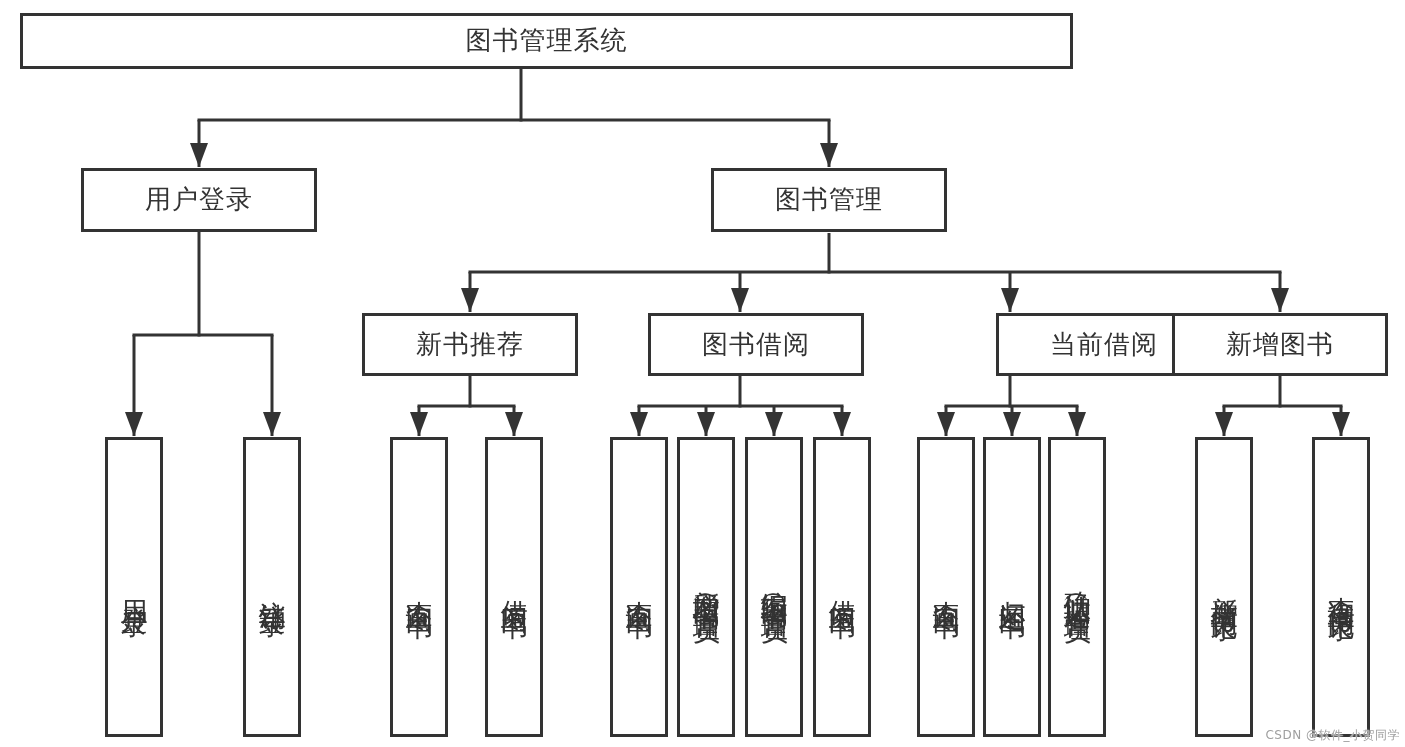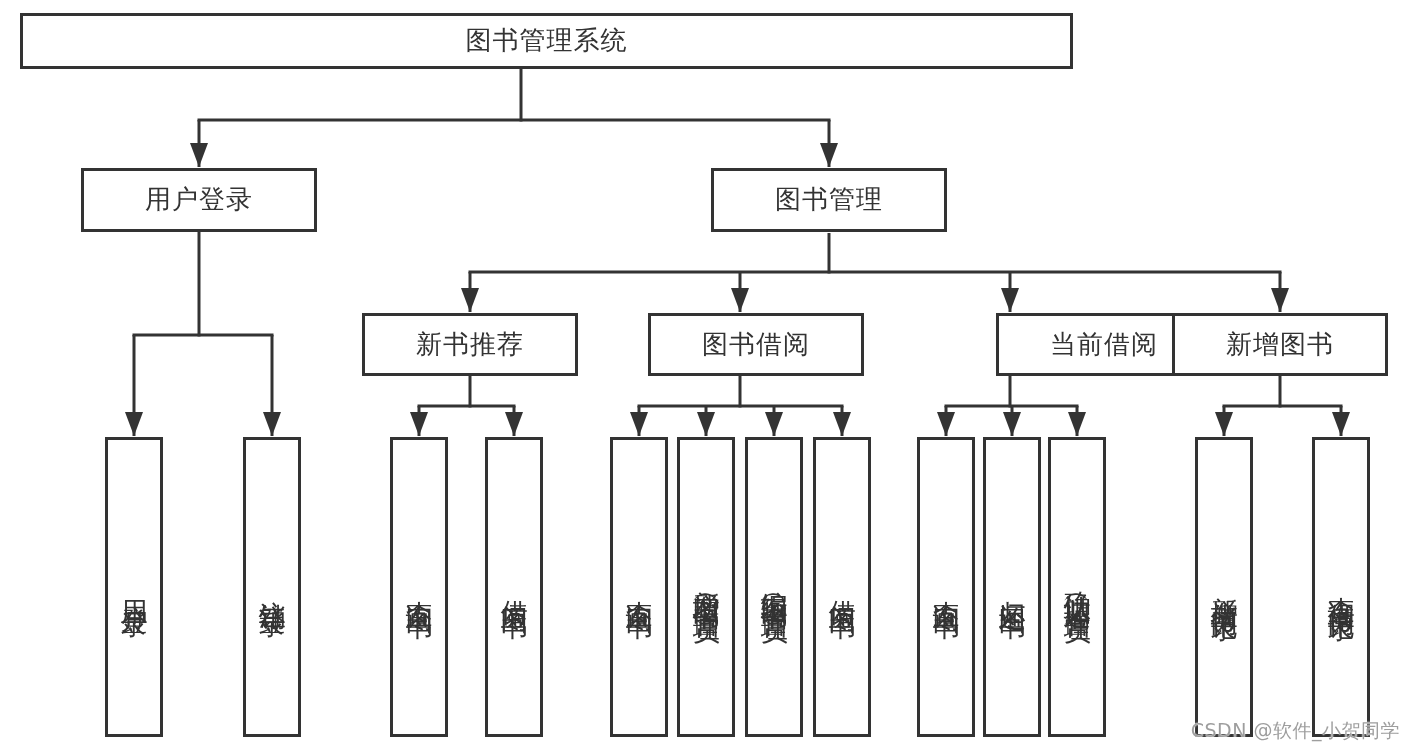--- a/index.html
+++ b/index.html
@@ -22,21 +22,21 @@
     writing-mode:vertical-rl; text-orientation:mixed;
     font-size:27px; letter-spacing:4px;
     width:58px; height:300px; top:437px;
     white-space:normal;
   }
   .lvl2 { top:168px; width:236px; height:64px; }
   .lvl3 { top:313px; width:216px; height:63px; }
   .title-box { left:20px; top:13px; width:1053px; height:56px; }
   .watermark {
     position:absolute; right:5px; bottom:3px; z-index:10;
-    font-size:19px; letter-spacing:0.5px; color:var(--wm);
+    font-size:12px; letter-spacing:0.5px; color:var(--wm);
     text-shadow:0 0 2px #ffffff, 0 0 1px #ffffff;
   }
 </style>
 </head>
 <body>
 
 <div class="canvas">
 
   <svg class="wires" viewBox="0 0 1405 747" xmlns="http://www.w3.org/2000/svg">
     <defs>

